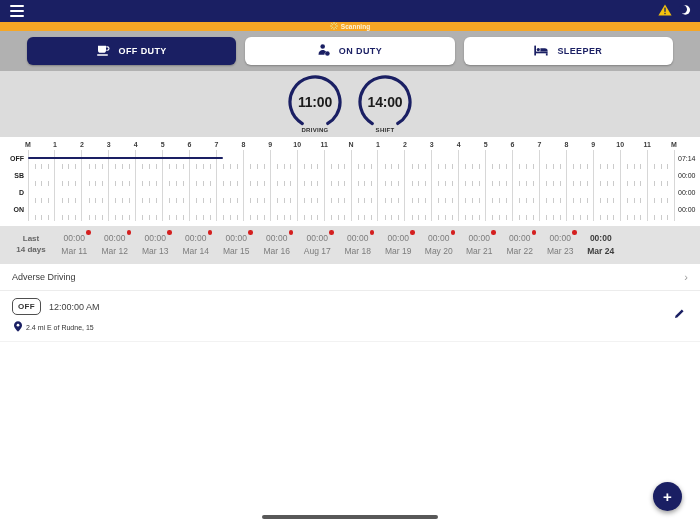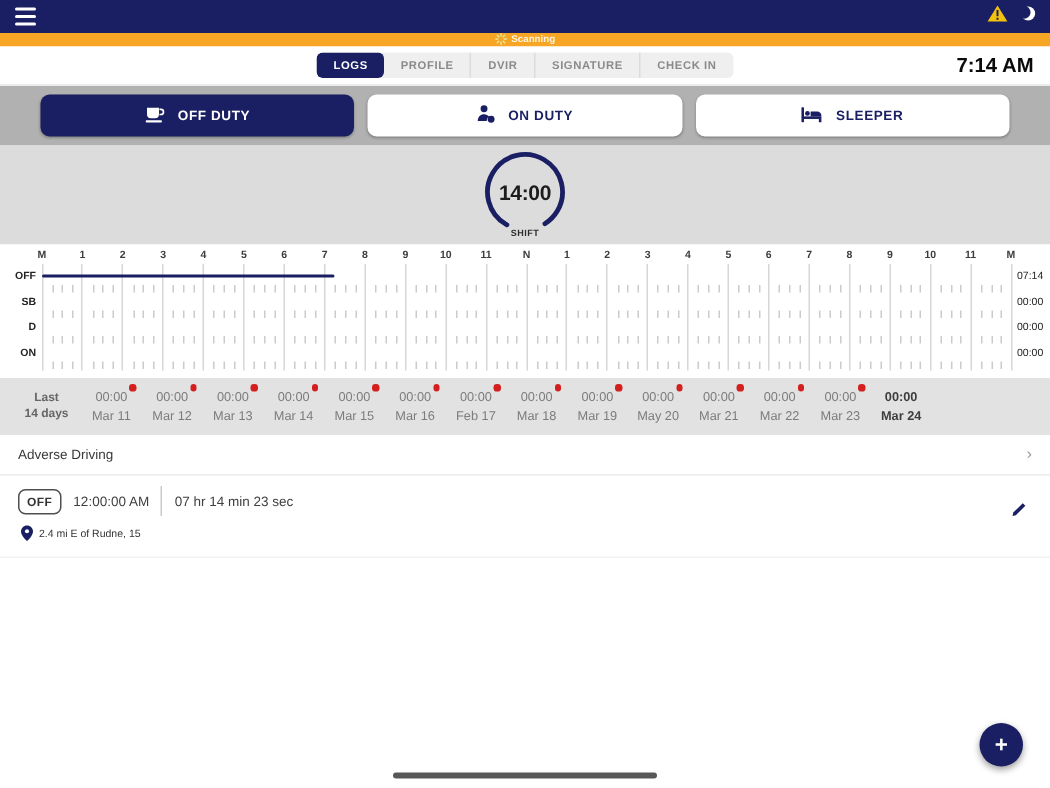--- a/index.html
+++ b/index.html
@@ -119,30 +119,20 @@
           <line x1="1.9" y1="1.9" x2="3.2" y2="3.2"></line>
             <line x1="6.8" y1="6.8" x2="8.1" y2="8.1"></line>
           <line x1="1.9" y1="8.1" x2="3.2" y2="6.8"></line>
             <line x1="6.8" y1="3.2" x2="8.1" y2="1.9"></line>
         </g>
       </svg>
     </span>
     <span>Scanning</span>
   </div>
 
-  <div class="tabbar">
-    <div class="tabgroup">
-        <div class="tab active">LOGS</div>
-        <div class="tab">PROFILE</div>
-        <div class="tab">DVIR</div>
-        <div class="tab">SIGNATURE</div>
-        <div class="tab">CHECK IN</div>
-      </div>
-    <div class="clock">7:14 AM</div>
-  </div>
 
   <div class="dutybar">
       <button class="duty-btn active">
         <span><svg width="13" height="11" viewBox="0 0 13 11">
             <path d="M1 0.8 h8 v4.4 a2.6 2.6 0 0 1 -2.6 2.6 h-2.8 a2.6 2.6 0 0 1 -2.6 -2.6 z" fill="currentColor"></path>
             <path d="M9.3 1.9 h1 a1.7 1.7 0 0 1 0 3.4 h-1" fill="none" stroke="currentColor" stroke-width="1.1"></path>
             <rect x="0" y="9.2" width="11" height="1.5" rx="0.75" fill="currentColor"></rect>
           </svg></span>
         <span>OFF DUTY</span>
       </button>
@@ -160,20 +150,27 @@
             <circle cx="4.3" cy="4.6" r="1.6" fill="currentColor"></circle>
             <path d="M6.4 3.3 h4.4 a2.8 2.8 0 0 1 2.8 2.8 v0.5 h-7.2 z" fill="currentColor"></path>
             <rect x="2" y="6.6" width="11.6" height="1.7" fill="currentColor"></rect>
             <rect x="11.9" y="8.3" width="1.7" height="2.2" fill="currentColor"></rect>
           </svg></span>
         <span>SLEEPER</span>
       </button>
     </div>
 
   <div class="gaugebar">
+      <div class="gauge">
+        <svg width="56" height="56" viewBox="0 0 56 56">
+          <circle cx="28" cy="28" r="25" fill="none" stroke="#1a1f63" stroke-width="3.2" pathLength="100" stroke-dasharray="83 17" stroke-linecap="round" transform="rotate(120.6 28 28)"></circle>
+        </svg>
+        <div class="gauge-value">11:00</div>
+        <div class="gauge-label">DRIVING</div>
+      </div>
       <div class="gauge">
         <svg width="56" height="56" viewBox="0 0 56 56">
           <circle cx="28" cy="28" r="25" fill="none" stroke="#1a1f63" stroke-width="3.2" pathLength="100" stroke-dasharray="83 17" stroke-linecap="round" transform="rotate(120.6 28 28)"></circle>
         </svg>
         <div class="gauge-value">14:00</div>
         <div class="gauge-label">SHIFT</div>
       </div>
     </div>
 
   <div class="graph">
@@ -560,21 +557,21 @@
       <div class="daycol">
         <div><span class="t">00:00<span class="dot"></span></span></div>
         <div>Mar 15</div>
       </div>
       <div class="daycol">
         <div><span class="t">00:00<span class="dot"></span></span></div>
         <div>Mar 16</div>
       </div>
       <div class="daycol">
         <div><span class="t">00:00<span class="dot"></span></span></div>
-        <div>Feb 17</div>
+        <div>Aug 17</div>
       </div>
       <div class="daycol">
         <div><span class="t">00:00<span class="dot"></span></span></div>
         <div>Mar 18</div>
       </div>
       <div class="daycol">
         <div><span class="t">00:00<span class="dot"></span></span></div>
         <div>Mar 19</div>
       </div>
       <div class="daycol">
@@ -601,21 +598,20 @@
 
   <div class="adverse">
     <span class="adverse-label">Adverse Driving</span>
     <span class="chevron">›</span>
   </div>
 
   <div class="logentry">
     <div class="logline">
       <span class="badge">OFF</span>
       <span class="logtime">12:00:00 AM</span>
-      <span class="logdur">07 hr 14 min 23 sec</span>
     </div>
     <button class="edit-btn">
       <span>
         <svg width="11" height="11" viewBox="0 0 12 12">
             <path d="M1.1 10.9 l.55-2.45 6.9-6.9 1.9 1.9 -6.9 6.9 z" fill="#1a1f63"></path>
           </svg>
       </span>
     </button>
     <div class="locline">
       <span>

